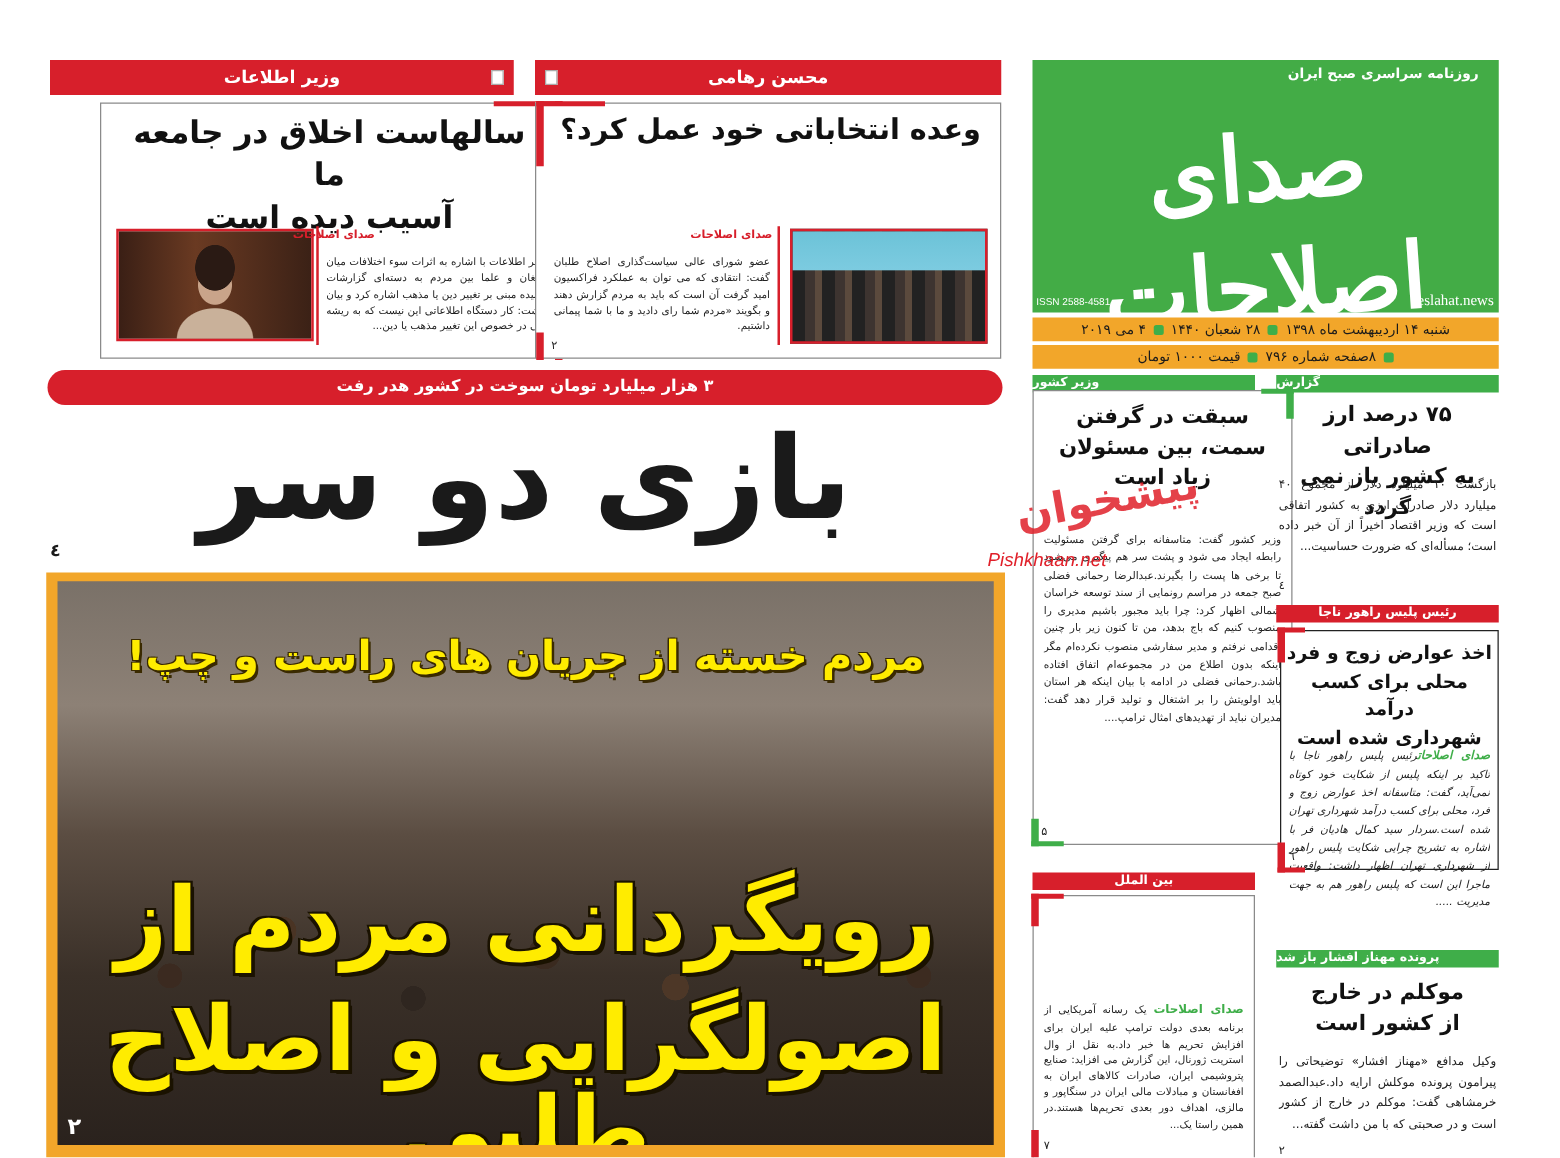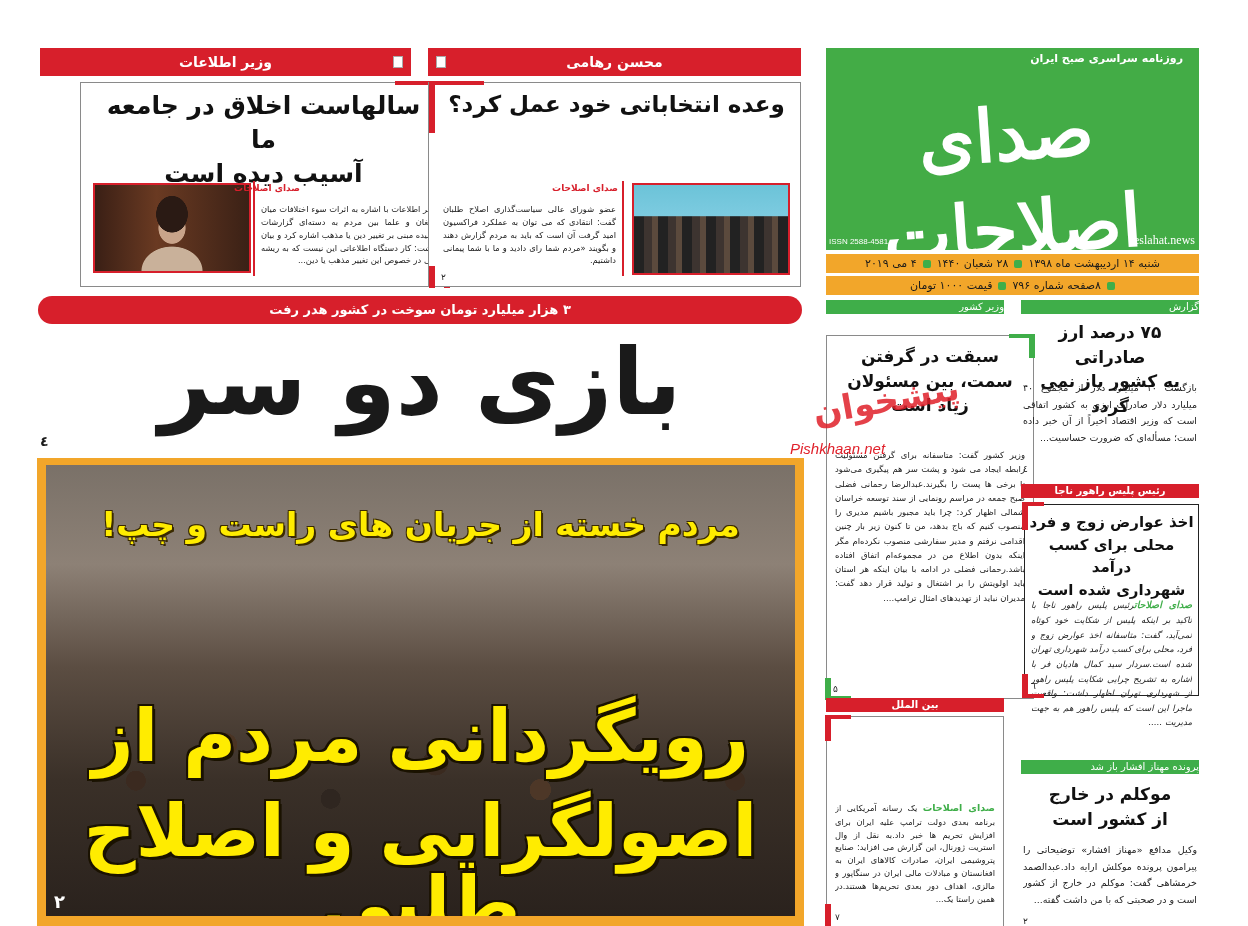--- a/index.html
+++ b/index.html
@@ -3,21 +3,21 @@
 <meta charset="utf-8">
 <style>
   * { box-sizing: border-box; margin: 0; padding: 0; }
   html, body { width: 1248px; height: 926px; background: #ffffff; overflow: hidden; }
   body { position: relative; font-family: "DejaVu Sans", sans-serif; direction: rtl; color: #1a1a1a; }
 
   .abs { position: absolute; }
 
   
   .bar-red { background: #d71f2b; color: #fff; text-align: center; font-weight: bold; }
-  .bar-green { background: #3fae49; color: #fff; text-align: right; font-weight: normal; }
+  .bar-green { background: #3fae49; color: #fff; text-align: left; font-weight: bold; }
   .bar-sq { position: absolute; top: 50%; transform: translateY(-50%); width: 10px; height: 12px; background: #fff; border: 1px solid #aaa; }
 
   
   .box { position: absolute; border: 1px solid #8a8a8a; background: #fff; }
   .corner-tr { position: absolute; width: 6px; background: #d71f2b; }
   .corner-bl { position: absolute; height: 5px; background: #d71f2b; }
   .headline { font-weight: bold; text-align: center; line-height: 1.35; color: #111; }
   .byline { color: #d71f2b; font-weight: bold; font-size: 9px; }
   .byline-green { color: #3fae49; font-weight: bold; }
   .body-txt { font-size: 8.3px; line-height: 1.55; text-align: justify; color: #222; }
@@ -130,21 +130,21 @@
     <div style="position:absolute; top:40px; left:0; right:0; text-align:center; color:#ffec00; font-weight:bold; font-size:33px; text-shadow: 2px 2px 0 #3a2a00, -1px -1px 0 #3a2a00, 1px -1px 0 #3a2a00, -1px 1px 0 #3a2a00;">مردم خسته از جریان های راست و چپ!</div>
     <div style="position:absolute; top:235px; left:0; right:0; text-align:center; color:#ffec00; font-weight:bold; font-size:72px; line-height:1; text-shadow: 3px 3px 0 #1a1200, -2px -2px 0 #1a1200, 2px -2px 0 #1a1200, -2px 2px 0 #1a1200;">رویگردانی مردم از</div>
     <div style="position:absolute; top:330px; left:0; right:0; text-align:center; color:#ffec00; font-weight:bold; font-size:72px; line-height:1; text-shadow: 3px 3px 0 #1a1200, -2px -2px 0 #1a1200, 2px -2px 0 #1a1200, -2px 2px 0 #1a1200;">اصولگرایی و اصلاح طلبی</div>
     <div style="position:absolute; left:8px; bottom:4px; color:#fff; font-size:18px; font-weight:bold;">۲</div>
   </div>
 </div>
 
 <div class="abs bar-green" style="left:826px; top:300px; width:178px; height:14px; font-size:10px; line-height:14px;">
   <span>وزیر کشور</span>
 </div>
-<div class="box" style="left:826px; top:335px; width:208px; height:364px;">
+<div class="box" style="left:826px; top:312px; width:208px; height:364px;">
   <div style="position:absolute; right:-2px; top:-2px; width:6px; height:24px; background:#3fae49;"></div>
   <div style="position:absolute; right:-2px; top:-2px; width:26px; height:4px; background:#3fae49;"></div>
   <div class="headline" style="position:absolute; top:8px; left:6px; right:6px; font-size:17px; line-height:1.45;">
     <div>سبقت در گرفتن</div>
     <div>سمت، بین مسئولان</div>
     <div>زیاد است</div>
   </div>
   <div class="body-txt" style="position:absolute; left:8px; right:8px; top:112px; height:236px; overflow:hidden; font-size:8.5px; line-height:1.68;">وزیر کشور گفت: متاسفانه برای گرفتن مسئولیت رابطه ایجاد می شود و پشت سر هم پیگیری می‌شود تا برخی ها پست را بگیرند.عبدالرضا رحمانی فضلی صبح جمعه در مراسم رونمایی از سند توسعه خراسان شمالی اظهار کرد: چرا باید مجبور باشیم مدیری را منصوب کنیم که باج بدهد، من تا کنون زیر بار چنین اقدامی نرفتم و مدیر سفارشی منصوب نکرده‌ام مگر اینکه بدون اطلاع من در مجموعه‌ام اتفاق افتاده باشد.رحمانی فضلی در ادامه با بیان اینکه هر استان باید اولویتش را بر اشتغال و تولید قرار دهد گفت: مدیران نباید از تهدیدهای امثال ترامپ....</div>
   <div style="position:absolute; left:-2px; bottom:-2px; width:6px; height:22px; background:#3fae49;"></div>
   <div style="position:absolute; left:-2px; bottom:-2px; width:26px; height:4px; background:#3fae49;"></div>

